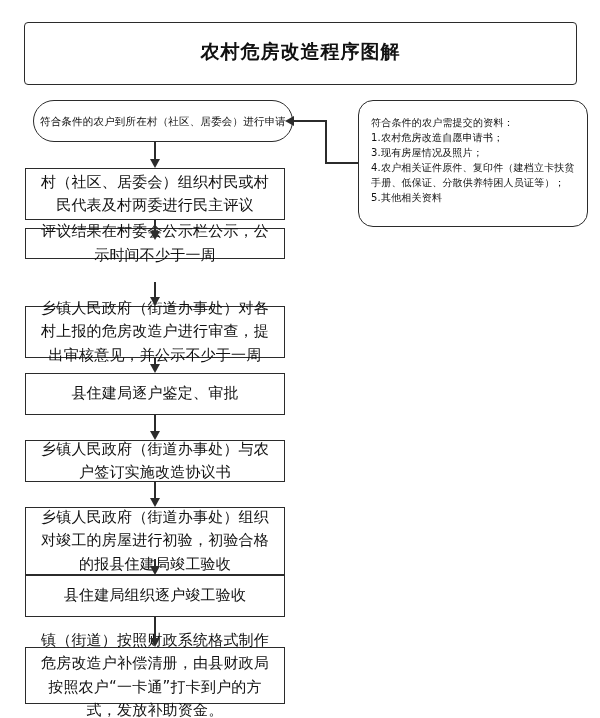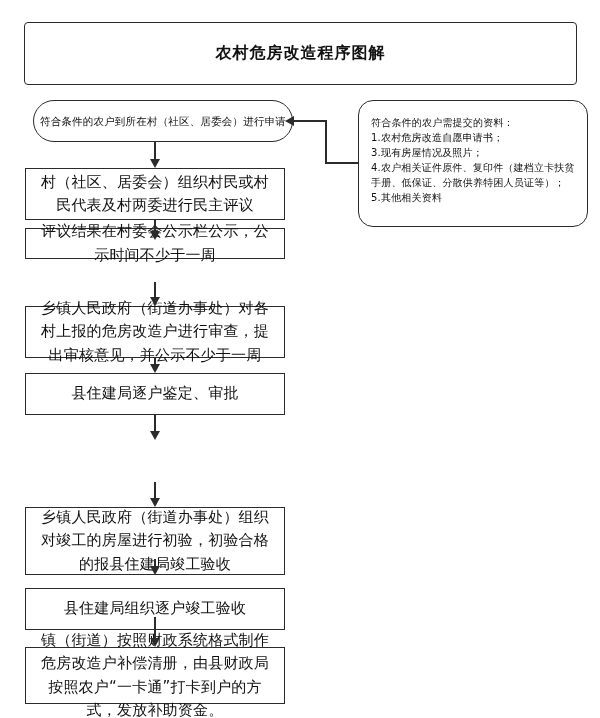--- a/index.html
+++ b/index.html
@@ -24,23 +24,24 @@
     justify-content:center;
     text-align:center;
     line-height:1.55;
     letter-spacing:.2px;
   }
 
   
   #title-box{
     left:24px;top:22px;width:553px;height:63px;
     border-radius:4px;
-    font-size:16px;
+    font-size:19px;
     font-weight:bold;
     letter-spacing:1px;
+    font-family:Liberation Mono, monospace;
   }
 
   
   #start-node{
     left:25px;top:100px;width:260px;height:42px;
     border-radius:22px;
     font-size:10.5px;
     margin-left:8px;
   }
 
@@ -49,21 +50,21 @@
     left:25px;width:260px;
     font-size:15px;
     padding:4px 10px;
   }
   #step-2{top:168px;height:52px;}
   #step-3{top:228px;height:31px;}
   #step-4{top:306px;height:52px;}
   #step-5{top:373px;height:42px;}
   #step-6{top:440px;height:42px;}
   #step-7{top:507px;height:68px;}
-  #step-8{top:575px;height:42px;margin-top:13px;}
+  #step-8{top:575px;height:42px;}
   #step-9{top:647px;height:57px;}
 
   
   #note-box{
     left:358px;top:100px;width:230px;height:127px;
     border-radius:15px;
     display:block;
     text-align:left;
     padding:14px 10px 10px 12px;
     font-size:10px;
@@ -110,20 +111,21 @@
 
   <div class="conn hline" style="left:325px;top:162px;width:34px;"></div>
   <div class="conn vline" style="left:325px;top:120px;height:43px;"></div>
   <div class="conn hline" style="left:294px;top:120px;width:32px;"></div>
   <div class="arrow-left" style="left:285px;top:116px;"></div>
 
   <div class="node proc" id="step-2">村（社区、居委会）组织村民或村民代表及村两委进行民主评议</div>
   <div class="node proc" id="step-3">评议结果在村委会公示栏公示，公示时间不少于一周</div>
   <div class="node proc" id="step-4">乡镇人民政府（街道办事处）对各村上报的危房改造户进行审查，提出审核意见，并公示不少于一周</div>
   <div class="node proc" id="step-5">县住建局逐户鉴定、审批</div>
+  <div class="node proc" id="step-6">乡镇人民政府（街道办事处）与农户签订实施改造协议书</div>
   <div class="node proc" id="step-7">乡镇人民政府（街道办事处）组织对竣工的房屋进行初验，初验合格的报县住建局竣工验收</div>
   <div class="node proc" id="step-8">县住建局组织逐户竣工验收</div>
   <div class="node proc" id="step-9">镇（街道）按照财政系统格式制作危房改造户补偿清册，由县财政局按照农户“一卡通”打卡到户的方式，发放补助资金。</div>
 
   <div class="conn vline" style="left:154px;top:142px;height:17px;"></div>
   <div class="arrow-down" style="left:150px;top:159px;"></div>
 
   <div class="conn vline" style="left:154px;top:220px;height:11px;"></div>
   <div class="arrow-down" style="left:150px;top:231px;"></div>
 

